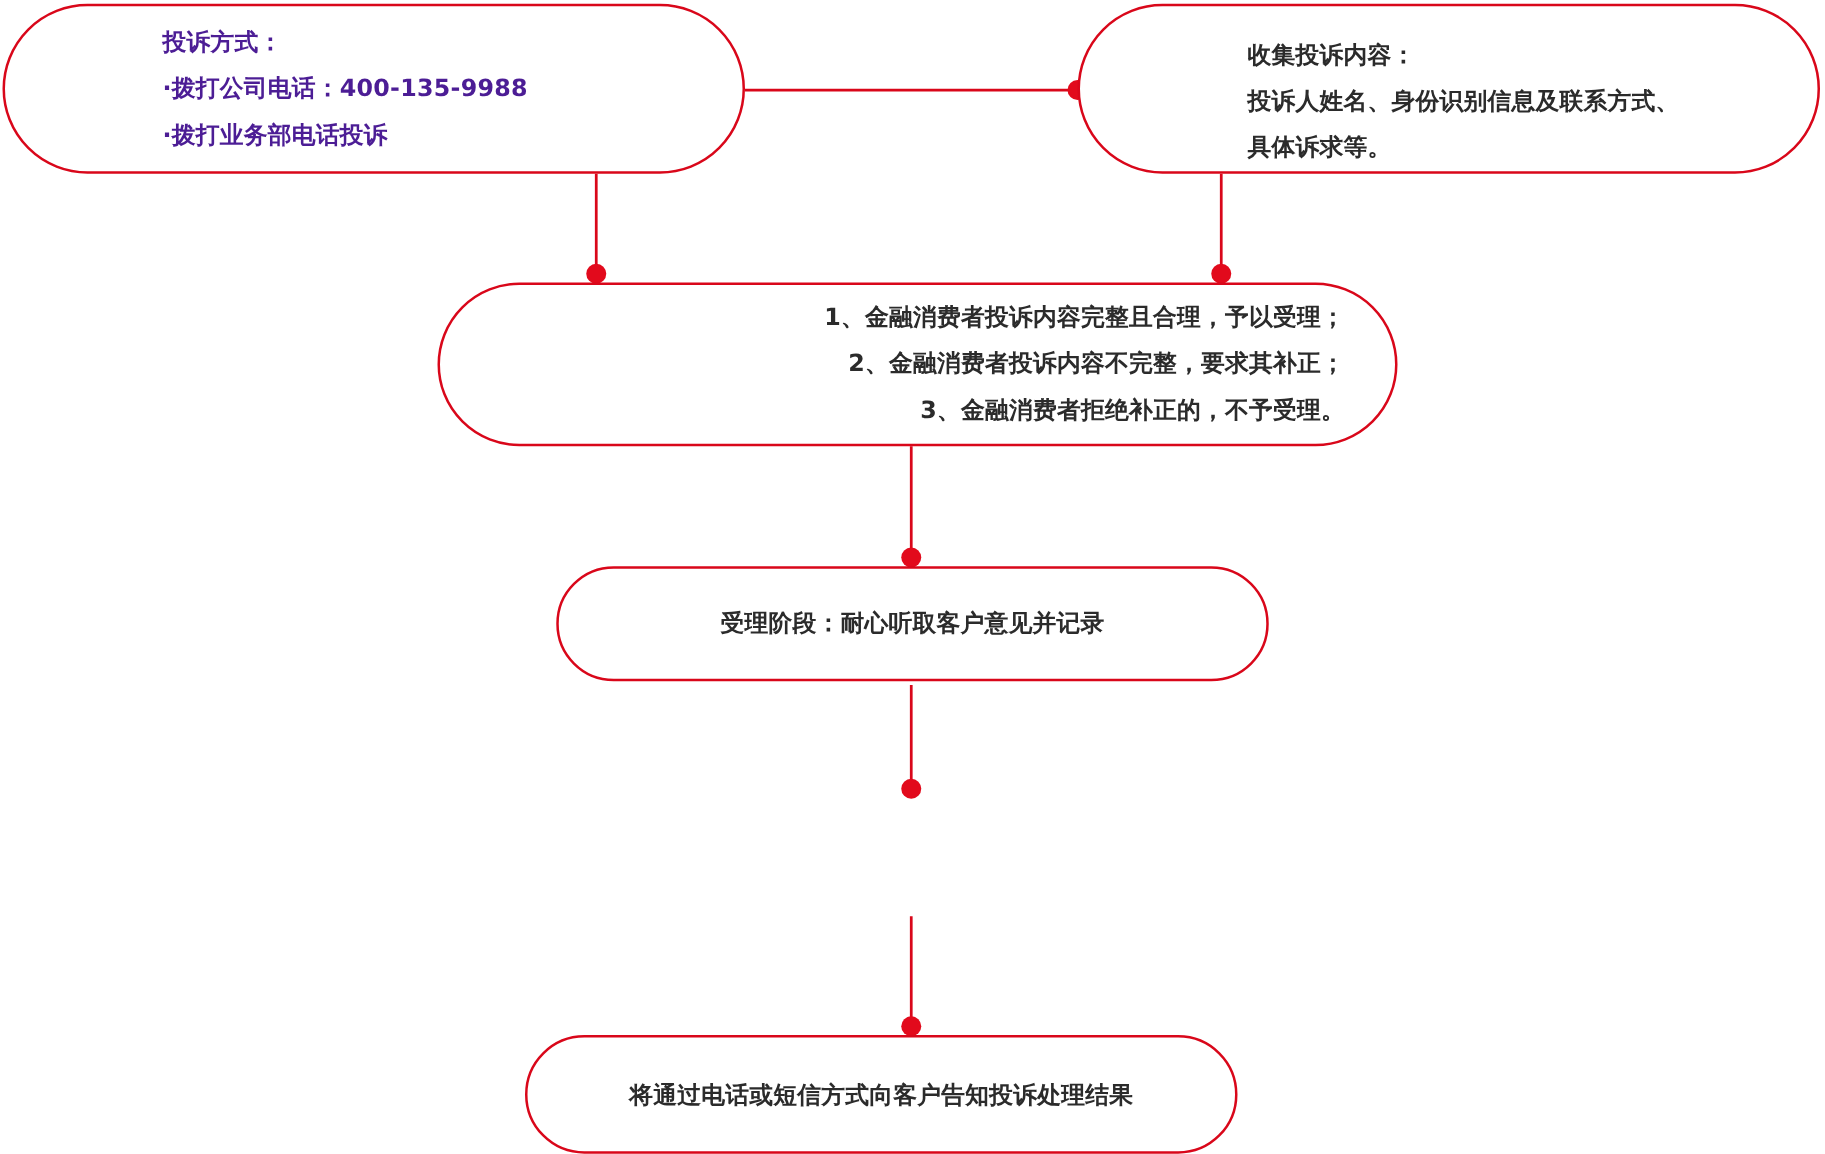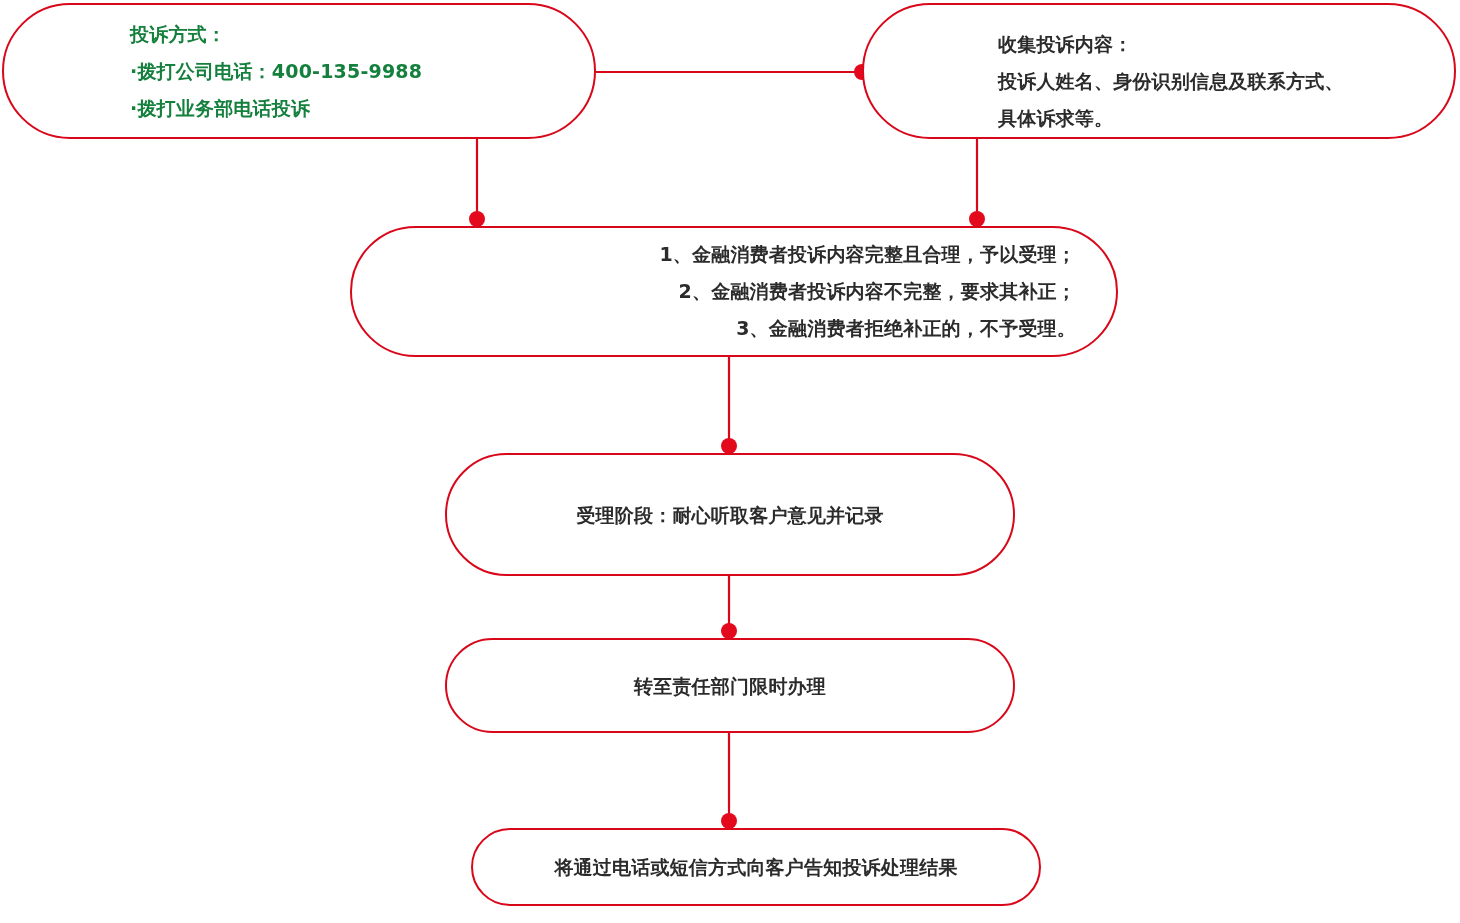--- a/index.html
+++ b/index.html
@@ -73,23 +73,23 @@
   
   #node-complaint-channels { left: 2px;   top: 3px;   width: 594px; height: 136px; }
   #node-complaint-channels .node-text { padding-left: 126px; padding-right: 24px; }
 
   #node-collect-content   { left: 862px; top: 3px;   width: 594px; height: 136px; }
   #node-collect-content .node-text  { padding-left: 134px; padding-right: 24px; }
 
   #node-acceptance-rules  { left: 350px; top: 226px; width: 768px; height: 131px; }
   #node-acceptance-rules .node-text { padding-left: 160px; padding-right: 40px; }
 
-  #node-acceptance-stage  { left: 445px; top: 453px; width: 570px; height: 123px; }
+  #node-acceptance-stage  { left: 445px; top: 453px; width: 570px; height: 92px; }
   #node-transfer-dept     { left: 445px; top: 638px; width: 570px; height: 95px; }
-  #node-notify-result     { left: 471px; top: 828px; width: 570px; height: 78px; }
+  #node-notify-result     { left: 420px; top: 828px; width: 570px; height: 95px; }
 
   .conn-line { stroke: #d9071a; fill: none; }
   .conn-dot  { fill: #e20a1c; }
 </style>
 </head>
 <body style="background: rgb(255, 255, 255);">
 
 <div id="canvas">
 
   <svg id="connectors" viewBox="0 0 1460 923" width="1460" height="923">
@@ -118,21 +118,21 @@
       <line class="conn-line" x1="729" y1="548" x2="729" y2="638" stroke-width="2.2" style="stroke: rgb(217, 7, 26);"></line>
       <circle class="conn-dot" cx="729" cy="631" r="8" style="fill: rgb(226, 10, 28);"></circle>
     </g>
 
     <g>
       <line class="conn-line" x1="729" y1="733" x2="729" y2="828" stroke-width="2.2" style="stroke: rgb(217, 7, 26);"></line>
       <circle class="conn-dot" cx="729" cy="821" r="8" style="fill: rgb(226, 10, 28);"></circle>
     </g>
   </svg>
 
-  <div class="node multiline" id="node-complaint-channels" style="border-color: rgb(217, 7, 26); color: #15803d;">
+  <div class="node multiline" id="node-complaint-channels" style="border-color: rgb(217, 7, 26); color: #4c1d95;">
     <div class="node-text">投诉方式：
 ·拨打公司电话：400-135-9988
 ·拨打业务部电话投诉</div>
   </div>
 
   <div class="node multiline" id="node-collect-content" style="border-color: rgb(217, 7, 26); color: rgb(43, 43, 43); align-items: flex-end;">
     <div class="node-text">收集投诉内容：
 投诉人姓名、身份识别信息及联系方式、
 具体诉求等。</div>
   </div>
@@ -140,21 +140,18 @@
   <div class="node listbox" id="node-acceptance-rules" style="border-color: rgb(217, 7, 26); color: rgb(43, 43, 43);">
     <div class="node-text">1、金融消费者投诉内容完整且合理，予以受理；
 2、金融消费者投诉内容不完整，要求其补正；
 3、金融消费者拒绝补正的，不予受理。</div>
   </div>
 
   <div class="node single" id="node-acceptance-stage" style="border-color: rgb(217, 7, 26); color: rgb(43, 43, 43);">
     <div class="node-text">受理阶段：耐心听取客户意见并记录</div>
   </div>
 
-  <div class="node single" id="node-transfer-dept" style="border-color: rgb(217, 7, 26); color: rgb(43, 43, 43);">
-    <div class="node-text">转至责任部门限时办理</div>
-  </div>
 
   <div class="node single" id="node-notify-result" style="border-color: rgb(217, 7, 26); color: rgb(43, 43, 43);">
     <div class="node-text">将通过电话或短信方式向客户告知投诉处理结果</div>
   </div>
 
 </div>
 
 </body></html>

